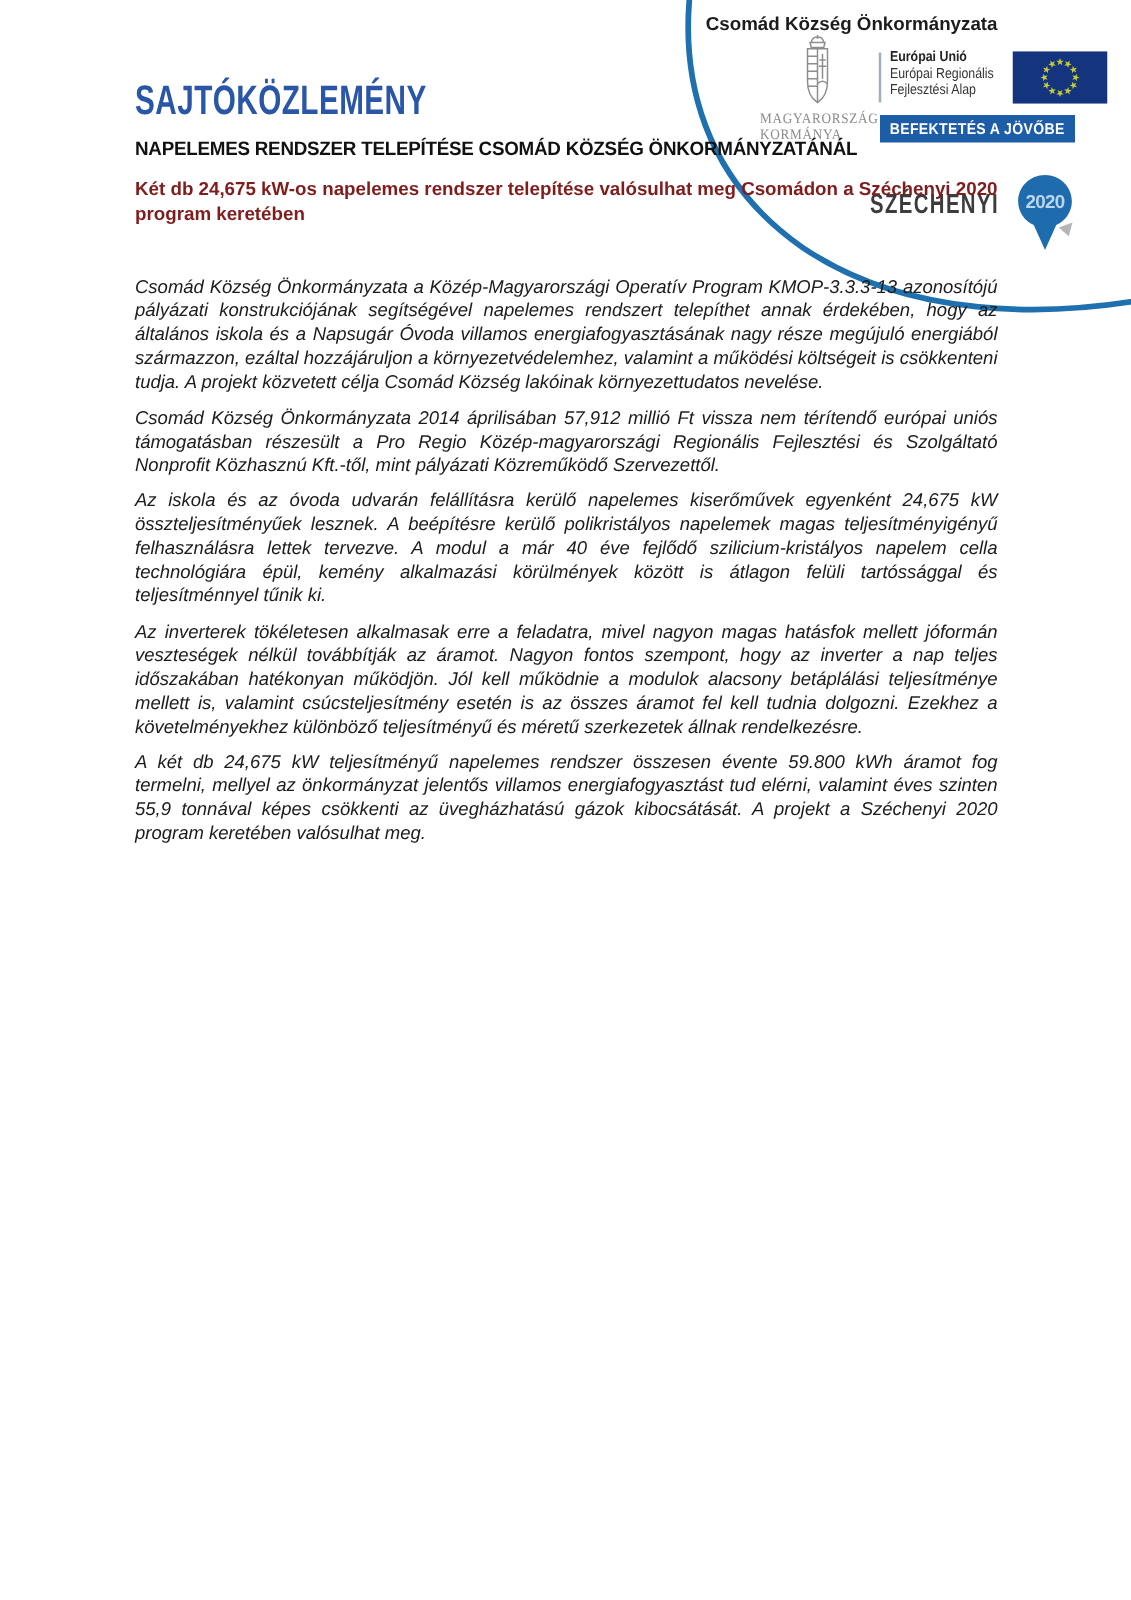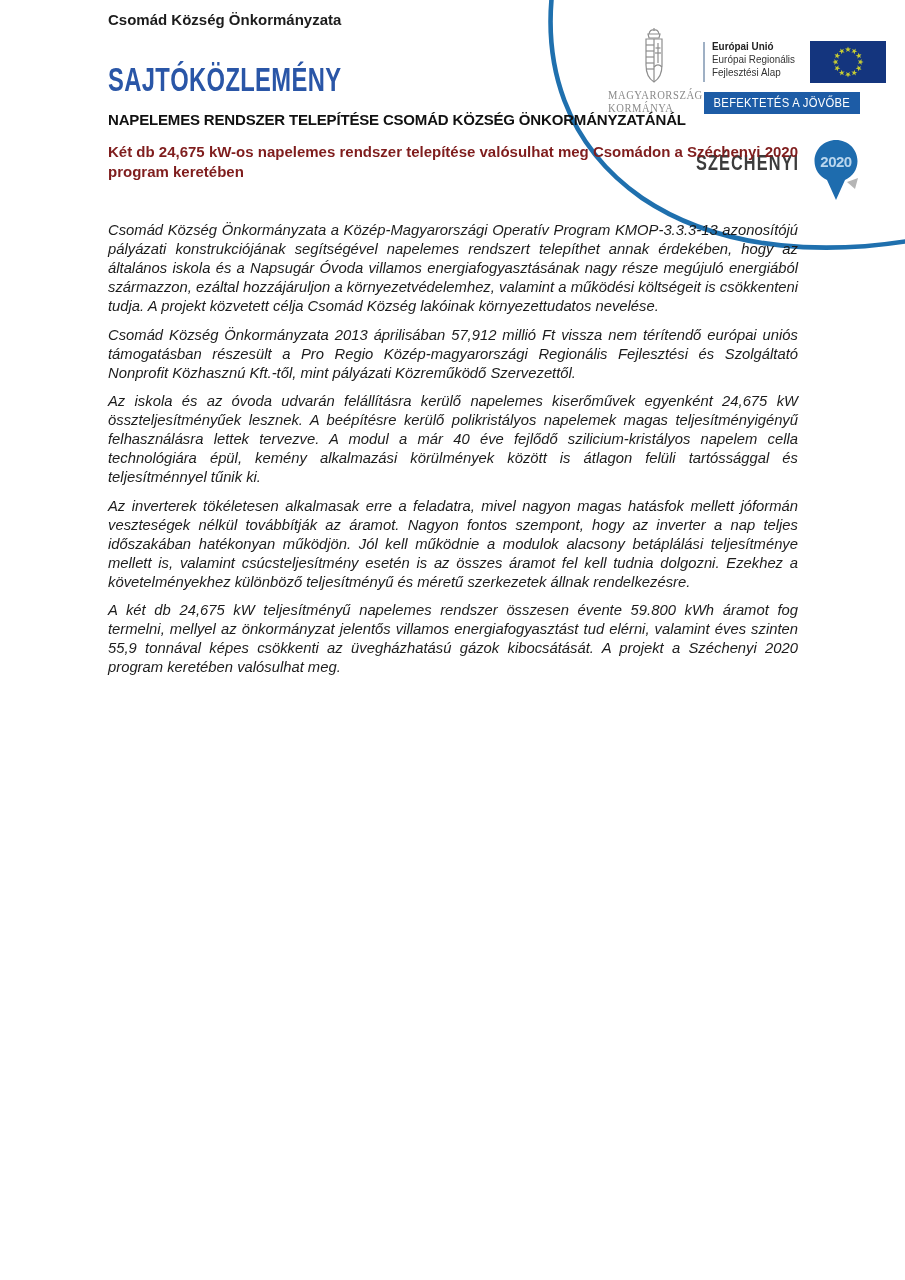--- a/index.html
+++ b/index.html
@@ -29,40 +29,40 @@
   .eu-sep{position:absolute;left:703px;top:42px;width:2px;height:40px;background:#9fb0c4;}
   .eu-text{
     position:absolute;left:712px;top:40px;
     font-size:11.5px;line-height:13px;color:#333;
     transform:scaleX(.86);transform-origin:left top;white-space:nowrap;
   }
   .eu-text .b{font-weight:bold;color:#222;}
   .eu-flag{position:absolute;left:810px;top:41px;}
   .invest-banner{
     position:absolute;left:704px;top:92px;width:156px;height:22px;
-    background:#1d5ca6;color:#ffffff;font-weight:normal;font-size:12.5px;
+    background:#1d5ca6;color:#ffffff;font-weight:bold;font-size:12.5px;
     display:flex;align-items:center;justify-content:center;
     letter-spacing:.3px;white-space:nowrap;
   }
   .invest-banner span{display:inline-block;transform:scaleX(.9);}
 
   .szechenyi-text{
     position:absolute;left:696px;top:150px;
     font-size:22px;font-weight:bold;color:#3c3c3c;
     letter-spacing:1.5px;white-space:nowrap;
     transform:scaleX(.74);transform-origin:left top;
   }
   .szechenyi-pin{position:absolute;left:811px;top:139px;}
 
   
   .content{
     position:absolute;left:108px;top:0;width:690px;
   }
   .doc-date{margin-top:196px;font-size:14.5px;line-height:19px;color:#1c1c1c;}
-  .doc-org{margin-top:10px;font-size:15px;line-height:19px;font-weight:bold;color:#1c1c1c;}
+  .doc-org{margin-top:10px;font-size:15px;line-height:19px;font-weight:bold;color:#1c1c1c;text-align:right;}
   .doc-title{
     margin-top:34px;
     font-size:33px;line-height:34px;font-weight:bold;color:#2a56a7;
     letter-spacing:.5px;white-space:nowrap;
     transform:scaleX(.72);transform-origin:left top;
   }
   .doc-subtitle{
     margin-top:13px;font-size:15.5px;line-height:19px;font-weight:bold;color:#111;
     letter-spacing:-.2px;white-space:nowrap;
     transform:scaleX(.97);transform-origin:left top;
@@ -150,18 +150,18 @@
 </svg>
 
 <div class="content">
   <div class="doc-org">Csomád Község Önkormányzata</div>
   <div class="doc-title">SAJTÓKÖZLEMÉNY</div>
   <div class="doc-subtitle">NAPELEMES RENDSZER TELEPÍTÉSE CSOMÁD KÖZSÉG ÖNKORMÁNYZATÁNÁL</div>
   <div class="doc-lead">Két db 24,675 kW-os napelemes rendszer telepítése valósulhat meg Csomádon a Széchenyi 2020 program keretében</div>
 
   <div class="doc-body">
     <p>Csomád Község Önkormányzata a Közép-Magyarországi Operatív Program KMOP-3.3.3-13 azonosítójú pályázati konstrukciójának segítségével napelemes rendszert telepíthet annak érdekében, hogy az általános iskola és a Napsugár Óvoda villamos energiafogyasztásának nagy része megújuló energiából származzon, ezáltal hozzájáruljon a környezetvédelemhez, valamint a működési költségeit is csökkenteni tudja. A projekt közvetett célja Csomád Község lakóinak környezettudatos nevelése.</p>
-    <p>Csomád Község Önkormányzata 2013 áprilisában 57,912 millió Ft vissza nem térítendő európai uniós támogatásban részesült a Pro Regio Közép-magyarországi Regionális Fejlesztési és Szolgáltató Nonprofit Közhasznú Kft.-től, mint pályázati Közreműködő Szervezettől.</p>
+    <p>Csomád Község Önkormányzata 2014 áprilisában 57,912 millió Ft vissza nem térítendő európai uniós támogatásban részesült a Pro Regio Közép-magyarországi Regionális Fejlesztési és Szolgáltató Nonprofit Közhasznú Kft.-től, mint pályázati Közreműködő Szervezettől.</p>
     <p>Az iskola és az óvoda udvarán felállításra kerülő napelemes kiserőművek egyenként 24,675 kW összteljesítményűek lesznek. A beépítésre kerülő polikristályos napelemek magas teljesítményigényű felhasználásra lettek tervezve. A modul a már 40 éve fejlődő szilicium-kristályos napelem cella technológiára épül, kemény alkalmazási körülmények között is átlagon felüli tartóssággal és teljesítménnyel tűnik ki.</p>
     <p>Az inverterek tökéletesen alkalmasak erre a feladatra, mivel nagyon magas hatásfok mellett jóformán veszteségek nélkül továbbítják az áramot. Nagyon fontos szempont, hogy az inverter a nap teljes időszakában hatékonyan működjön. Jól kell működnie a modulok alacsony betáplálási teljesítménye mellett is, valamint csúcsteljesítmény esetén is az összes áramot fel kell tudnia dolgozni. Ezekhez a követelményekhez különböző teljesítményű és méretű szerkezetek állnak rendelkezésre.</p>
     <p>A két db 24,675 kW teljesítményű napelemes rendszer összesen évente 59.800 kWh áramot fog termelni, mellyel az önkormányzat jelentős villamos energiafogyasztást tud elérni, valamint éves szinten 55,9 tonnával képes csökkenti az üvegházhatású gázok kibocsátását. A projekt a Széchenyi 2020 program keretében valósulhat meg.</p>
   </div>
 </div>
 
 </body></html>

